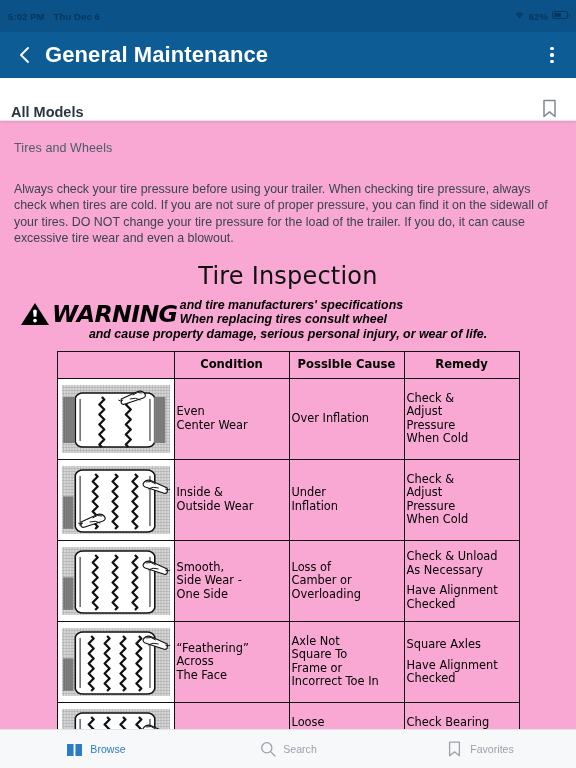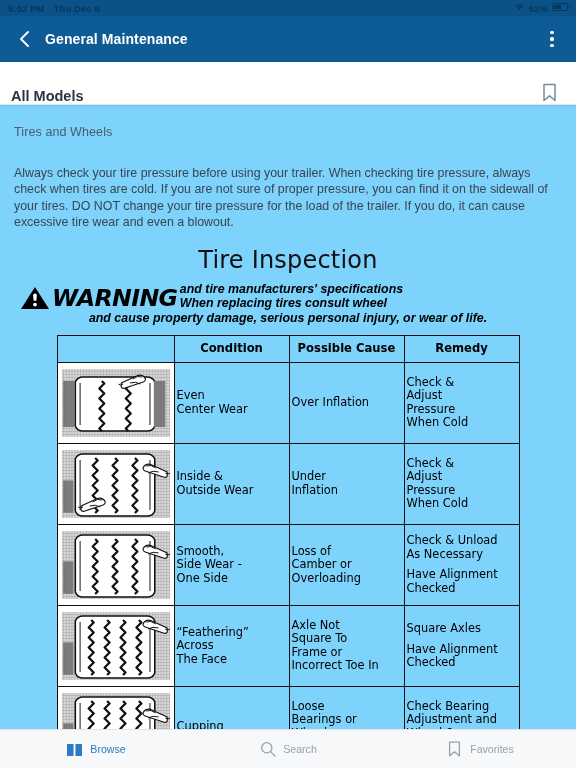--- a/index.html
+++ b/index.html
@@ -8,21 +8,21 @@
     font-family:"Liberation Sans","DejaVu Sans",sans-serif;
     background:#ffffff;
     -webkit-font-smoothing:antialiased;
   }
   .screen{position:relative;width:576px;height:768px;overflow:hidden;background:#fff;display:flex;flex-direction:column;}
 
   
   .statusbar{
     height:16px;flex:0 0 16px;background:#0a5287;
     display:flex;align-items:center;justify-content:space-between;
-    padding:0 8px;box-sizing:border-box;
+    padding:16px 8px;box-sizing:border-box;
     color:#06365c;font-size:9.5px;font-weight:bold;letter-spacing:.1px;
   }
   .sb-left{display:flex;align-items:center;gap:9px;}
   .sb-right{display:flex;align-items:flex-start;gap:4px;}
   .wifi{position:relative;width:11px;height:8px;}
   .wifi svg{display:block;}
   .battery{
     position:relative;width:16px;height:8px;border:1.2px solid #06365c;border-radius:2px;
     box-sizing:border-box;padding:1px;
   }
@@ -34,38 +34,38 @@
   
   .appbar{
     height:46px;flex:0 0 46px;background:#0d5c96;
     display:flex;align-items:center;padding:0 14px;box-sizing:border-box;
     color:#ffffff;
   }
   .back-icon{
     width:20px;height:20px;display:flex;align-items:center;justify-content:center;
     margin-right:11px;cursor:pointer;
   }
-  .appbar-title{font-size:14px;font-weight:bold;letter-spacing:.1px;flex:1;}
+  .appbar-title{font-size:22px;font-weight:bold;letter-spacing:.1px;flex:1;}
   .kebab{width:20px;height:22px;display:flex;flex-direction:column;align-items:center;justify-content:center;gap:3px;cursor:pointer;}
   .kebab span{width:3.2px;height:3.2px;background:#fff;border-radius:50%;display:block;}
 
   
   .subbar{
     height:43px;flex:0 0 43px;background:#ffffff;
     display:flex;align-items:flex-end;justify-content:space-between;
     padding:0 16px 0 11px;box-sizing:border-box;
     border-bottom:1px solid #e3e6ea;
     box-shadow:0 1px 3px rgba(0,0,0,.10);
     position:relative;z-index:3;
   }
   .subbar-title{font-size:14.5px;font-weight:bold;color:#2b3440;}
   .bookmark-btn{width:22px;height:24px;display:flex;align-items:center;justify-content:center;cursor:pointer;}
 
   
-  .content{flex:1 1 auto;overflow:hidden;background:#7dd3fc;position:relative;}
+  .content{flex:1 1 auto;overflow:hidden;background:#f9a8d4;position:relative;}
   .inner{padding:0 14px;}
   .section-label{
     font-size:12.5px;color:#4d5b6b;padding-top:20px;padding-bottom:2px;letter-spacing:.1px;
   }
   .body-text{
     font-size:12.4px;line-height:16.3px;color:#3b4450;margin-top:24px;
     text-align:left;
   }
 
   

